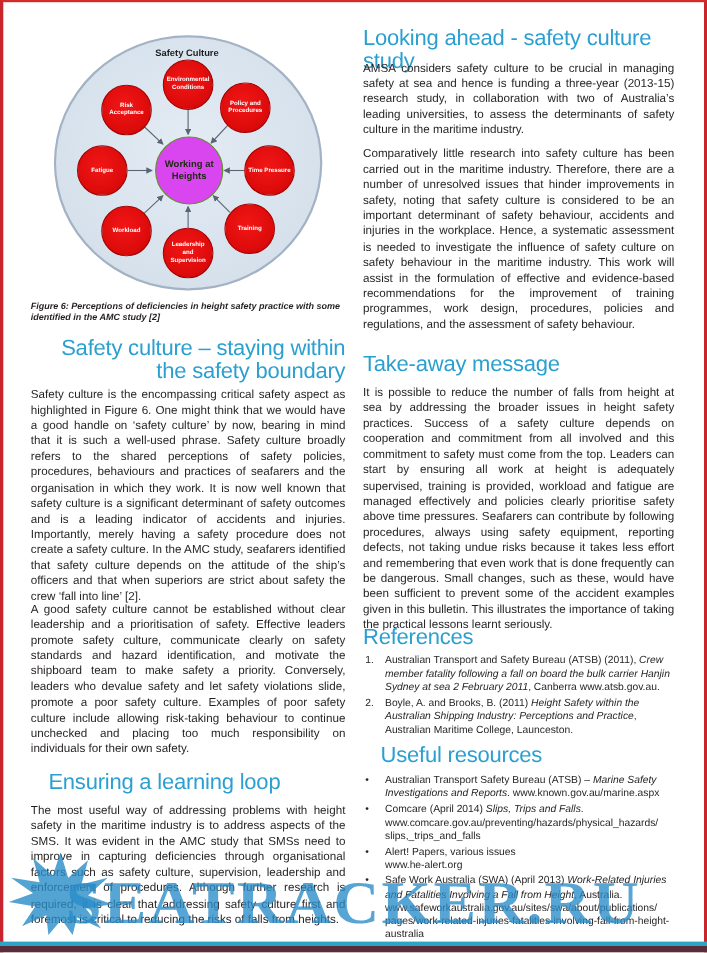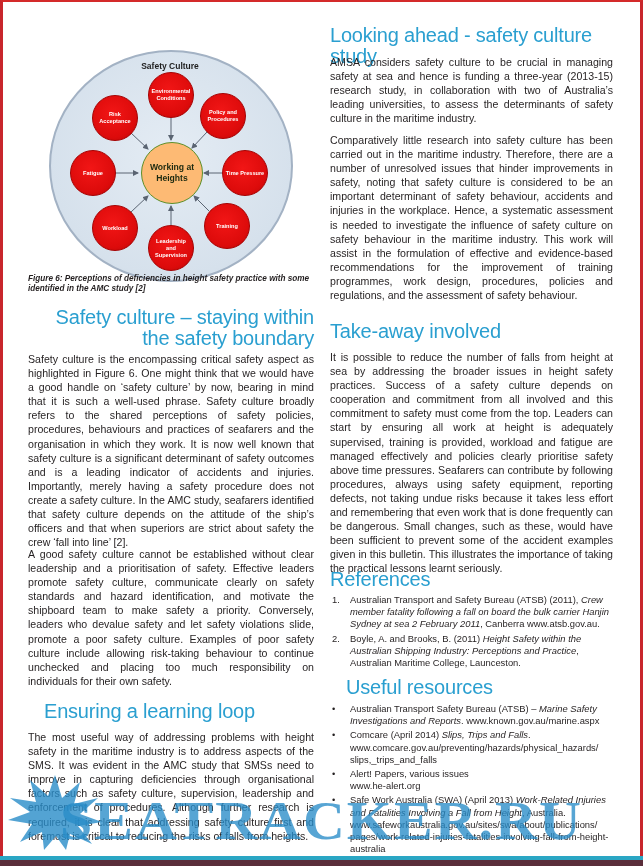--- a/index.html
+++ b/index.html
@@ -21,24 +21,24 @@
     font-family: "Liberation Sans", sans-serif;
     font-weight: normal; color: #2a9fd0; font-size: 20px; line-height: 21px;
     letter-spacing: -0.2px;
   }
   p.body {
     font-size: 10.6px; line-height: 14.1px; text-align: justify; color: #231f20;
   }
   .caption { font-size: 8.2px; line-height: 10px; font-style: italic; color: #231f20; font-weight: bold; }
 
   
-  .diagram { position: absolute; left: 0; top: 18px; width: 340px; height: 270px; }
+  .diagram { position: absolute; left: 0; top: 0; width: 340px; height: 270px; }
   .outer { position: absolute; border-radius: 50%; background: radial-gradient(circle at 50% 45%, #e4ecf4 0%, #d6e1ec 70%, #c7d4e2 100%); border: 2px solid #a3b2c4; }
   .sc-label { position: absolute; font-size: 8.5px; font-weight: bold; color: #1e1e1e; text-align: center; width: 100px; }
-  .green { position: absolute; border-radius: 50%; background: #fdba74; border: 1.5px solid #5d8f2a; display: flex; align-items: center; justify-content: center; text-align: center; font-weight: bold; font-size: 8.6px; line-height: 11px; color: #1d2a10; }
+  .green { position: absolute; border-radius: 50%; background: #d946ef; border: 1.5px solid #5d8f2a; display: flex; align-items: center; justify-content: center; text-align: center; font-weight: bold; font-size: 8.6px; line-height: 11px; color: #1d2a10; }
   .red { position: absolute; border-radius: 50%; background: radial-gradient(circle at 45% 40%, #f21616 0%, #dd0b0b 65%, #b80606 100%); border: 1px solid #a50000; display: flex; align-items: center; justify-content: center; text-align: center; font-weight: bold; font-size: 5.6px; line-height: 7px; color: #ffffff; padding: 2px; }
   svg.arrows { position: absolute; left: 0; top: 0; }
 
   
   ol.refs, ul.res { font-size: 9.4px; line-height: 12.2px; color: #231f20; }
   ol.refs li, ul.res li { position: relative; padding-left: 20px; margin-bottom: 2px; }
   .marker { position: absolute; left: 2px; top: 0; }
   em { font-style: italic; }
 
   
@@ -96,21 +96,21 @@
 
   <h2 style="position:absolute; top:701px; left:16px; width:286px;">Ensuring a learning loop</h2>
   <p class="body" style="position:absolute; top:730px; left:0; width:286px;">The most useful way of addressing problems with height safety in the maritime industry is to address aspects of the SMS. It was evident in the AMC study that SMSs need to improve in capturing deficiencies through organisational factors such as safety culture, supervision, leadership and enforcement of procedures. Although further research is required, it is clear that addressing safety culture first and foremost is critical to reducing the risks of falls from heights.</p>
 </div>
 
 <div class="col col-right">
   <h2 style="position:absolute; top:25px; left:0; width:283px;">Looking ahead - safety culture study</h2>
   <p class="body" style="position:absolute; top:55px; left:0; width:283px;">AMSA considers safety culture to be crucial in managing safety at sea and hence is funding a three-year (2013-15) research study, in collaboration with two of Australia’s leading universities, to assess the determinants of safety culture in the maritime industry.</p>
   <p class="body" style="position:absolute; top:133px; left:0; width:283px;">Comparatively little research into safety culture has been carried out in the maritime industry. Therefore, there are a number of unresolved issues that hinder improvements in safety, noting that safety culture is considered to be an important determinant of safety behaviour, accidents and injuries in the workplace. Hence, a systematic assessment is needed to investigate the influence of safety culture on safety behaviour in the maritime industry. This work will assist in the formulation of effective and evidence-based recommendations for the improvement of training programmes, work design, procedures, policies and regulations, and the assessment of safety behaviour.</p>
 
-  <h2 style="position:absolute; top:321px; left:0; width:283px;">Take-away involved</h2>
+  <h2 style="position:absolute; top:321px; left:0; width:283px;">Take-away message</h2>
   <p class="body" style="position:absolute; top:350px; left:0; width:283px;">It is possible to reduce the number of falls from height at sea by addressing the broader issues in height safety practices. Success of a safety culture depends on cooperation and commitment from all involved and this commitment to safety must come from the top. Leaders can start by ensuring all work at height is adequately supervised, training is provided, workload and fatigue are managed effectively and policies clearly prioritise safety above time pressures. Seafarers can contribute by following procedures, always using safety equipment, reporting defects, not taking undue risks because it takes less effort and remembering that even work that is done frequently can be dangerous. Small changes, such as these, would have been sufficient to prevent some of the accident examples given in this bulletin. This illustrates the importance of taking the practical lessons learnt seriously.</p>
 
   <h2 style="position:absolute; top:569px; left:0; width:283px;">References</h2>
   <ol class="refs" style="position:absolute; top:594px; left:0; width:283px; list-style:none;">
     <li>
       <span class="marker">1.</span>
       <span>Australian Transport and Safety Bureau (ATSB) (2011), </span><em>Crew member fatality following a fall on board the bulk carrier Hanjin Sydney at sea 2 February 2011</em><span>, Canberra www.atsb.gov.au.</span>
     </li>
     <li>
       <span class="marker">2.</span>

